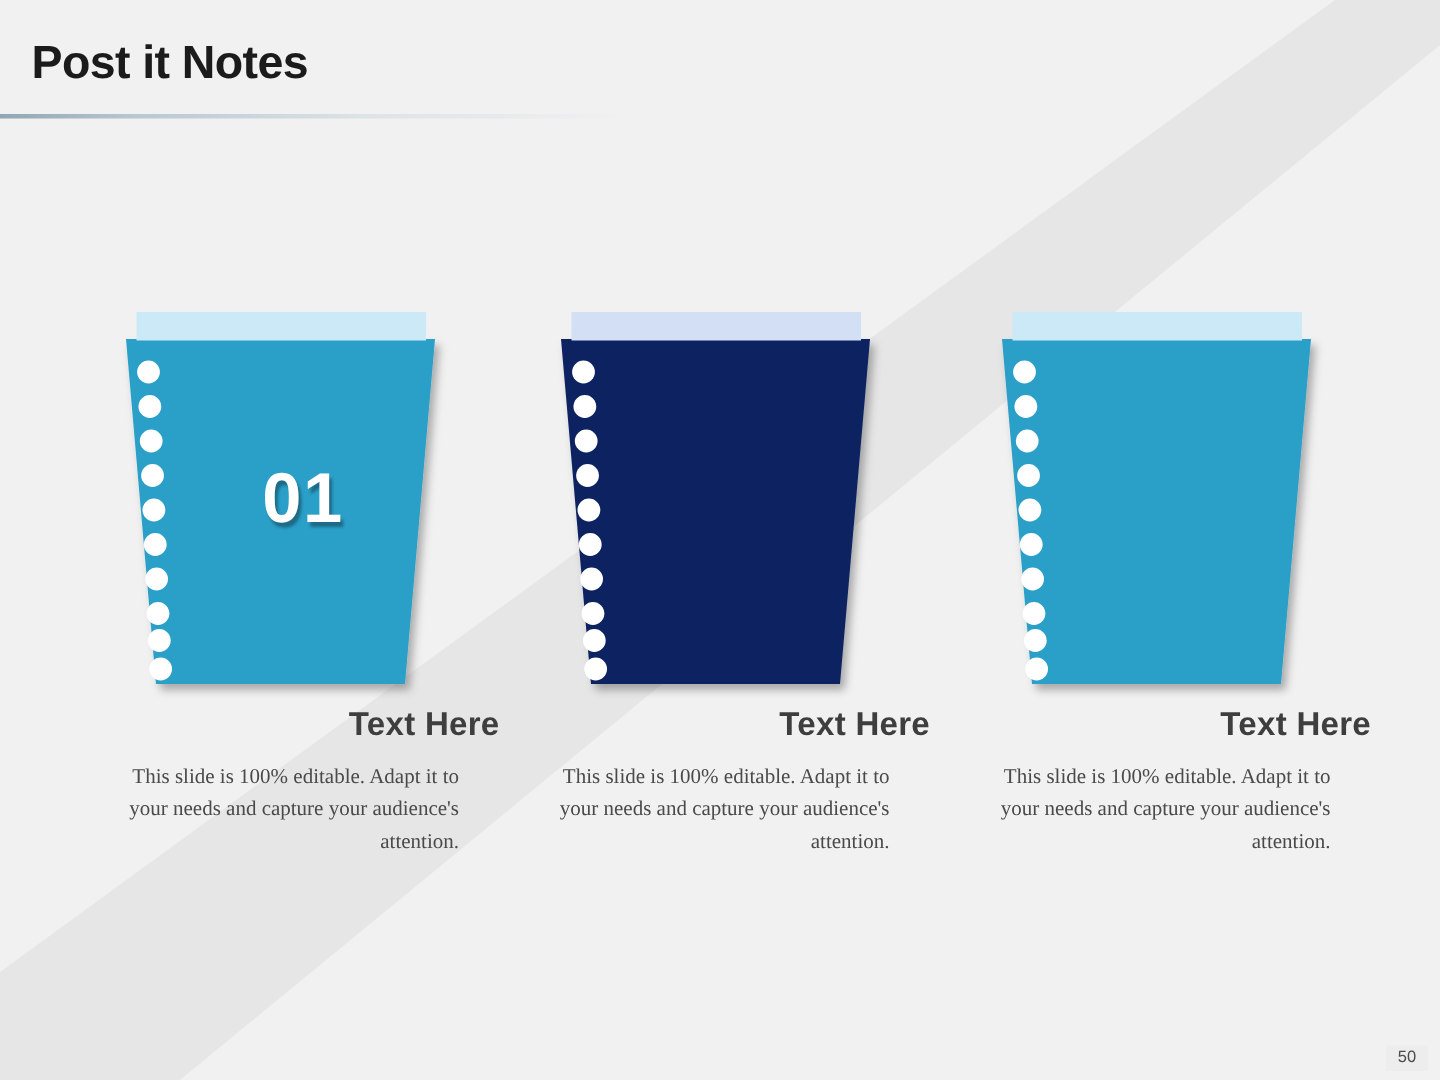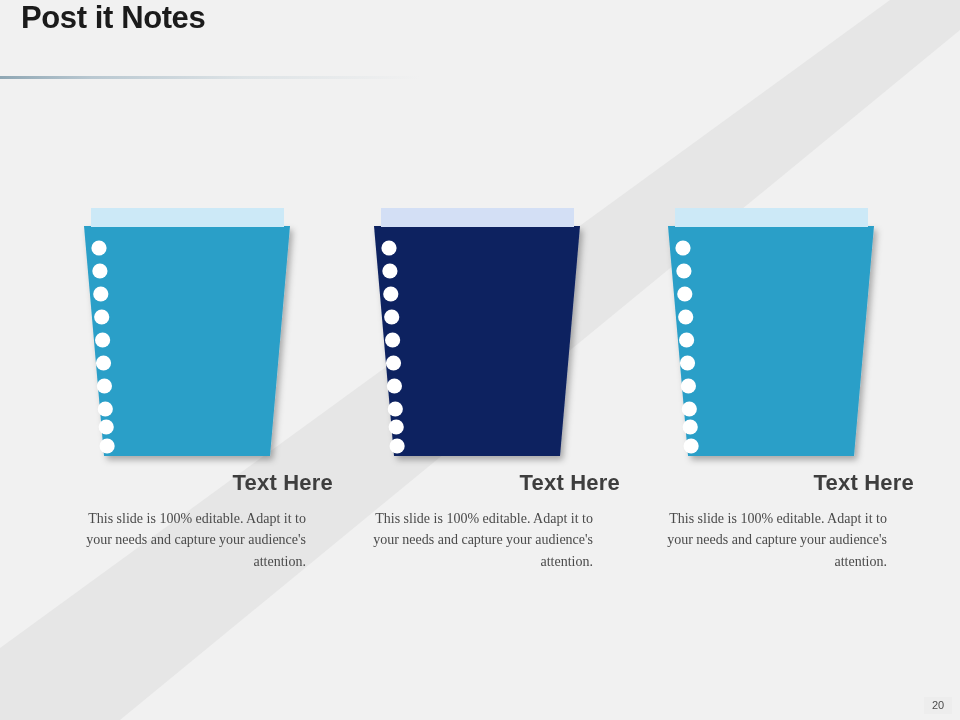--- a/index.html
+++ b/index.html
@@ -29,21 +29,21 @@
     top: 0;
     width: 960px;
     height: 720px;
     pointer-events: none;
   }
 
   
   .slide-title {
     position: absolute;
     left: 21px;
-    top: 0;
+    top: 24px;
     font-size: 31px;
     font-weight: bold;
     color: #1b1b1b;
     letter-spacing: -0.4px;
     white-space: nowrap;
   }
   .title-rule {
     position: absolute;
     left: 0px;
     top: 76px;
@@ -173,20 +173,21 @@
             <circle cx="26.8" cy="86" r="7.6"></circle>
             <circle cx="27.7" cy="109" r="7.6"></circle>
             <circle cx="28.6" cy="132" r="7.6"></circle>
             <circle cx="29.5" cy="155" r="7.6"></circle>
             <circle cx="30.4" cy="178" r="7.6"></circle>
             <circle cx="31.3" cy="201" r="7.6"></circle>
             <circle cx="32.2" cy="219" r="7.6"></circle>
             <circle cx="33.1" cy="238" r="7.6"></circle>
           </g>
         </svg>
+        <div class="note-number">01</div>
       </div>
     </div>
 
     <div class="card-col c1">
       <div class="note">
         <svg width="222" height="238" viewBox="0 0 222 238">
           <defs>
             <filter id="sh2" x="-30%" y="-30%" width="170%" height="170%">
               <feDropShadow dx="3" dy="4" stdDeviation="3" flood-color="#000000" flood-opacity="0.3"></feDropShadow>
             </filter>
@@ -249,15 +250,15 @@
     <div class="cap-col c1">
       <div class="cap-heading">Text Here</div>
       <div class="cap-body">This slide is 100% editable. Adapt it to your needs and capture your audience's attention.</div>
     </div>
     <div class="cap-col c2">
       <div class="cap-heading">Text Here</div>
       <div class="cap-body">This slide is 100% editable. Adapt it to your needs and capture your audience's attention.</div>
     </div>
   </div>
 
-  <div class="page-number">20</div>
+  <div class="page-number">50</div>
 
 </div>
 
 </body></html>

